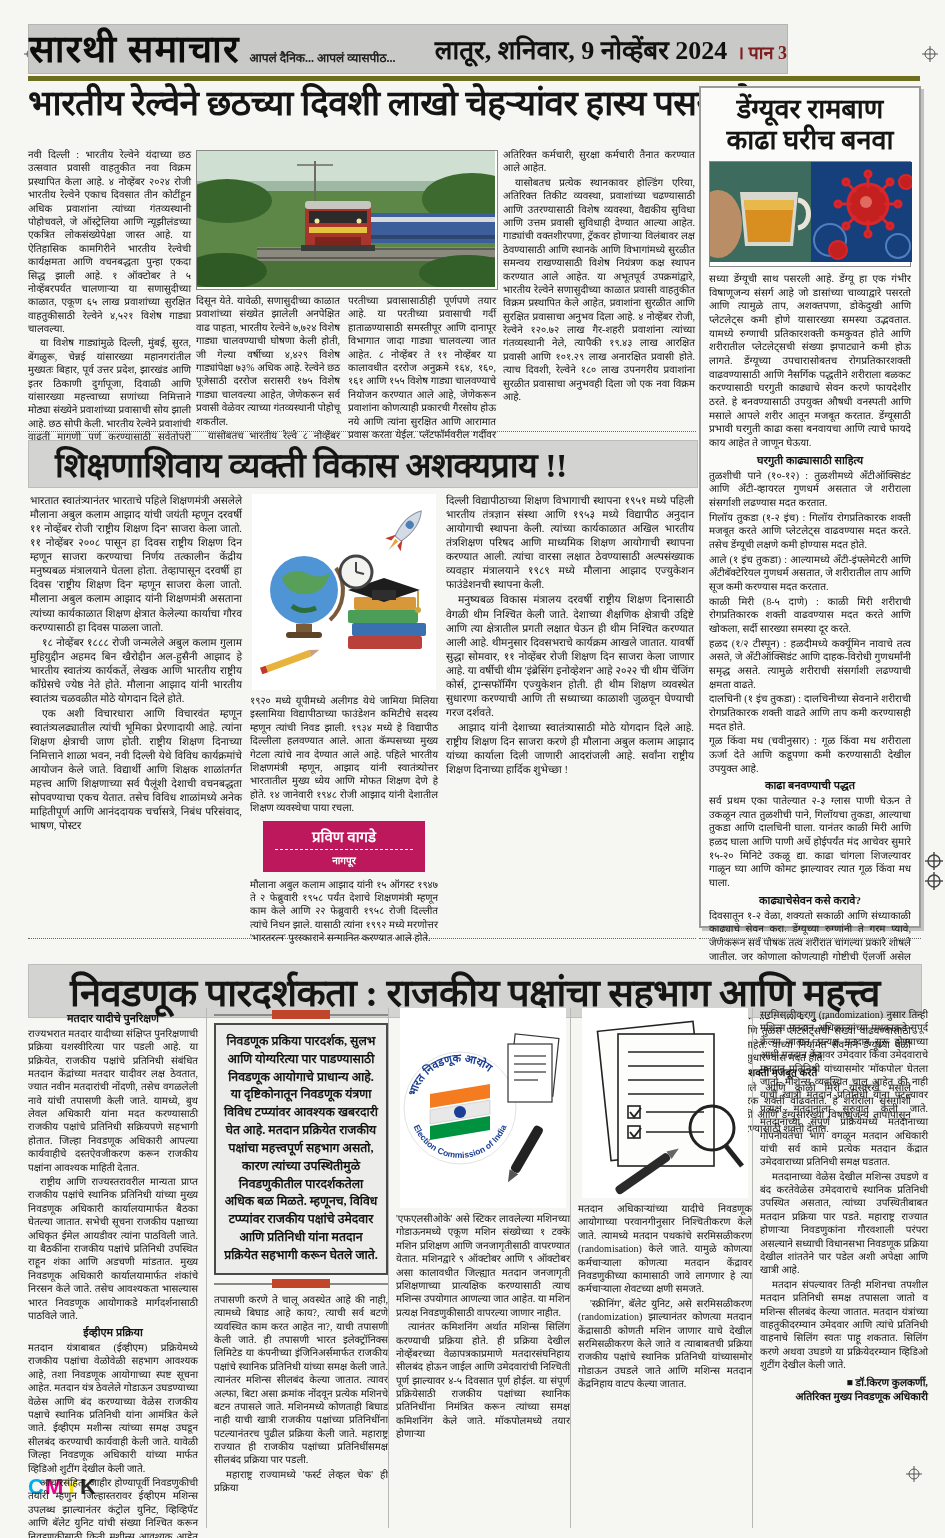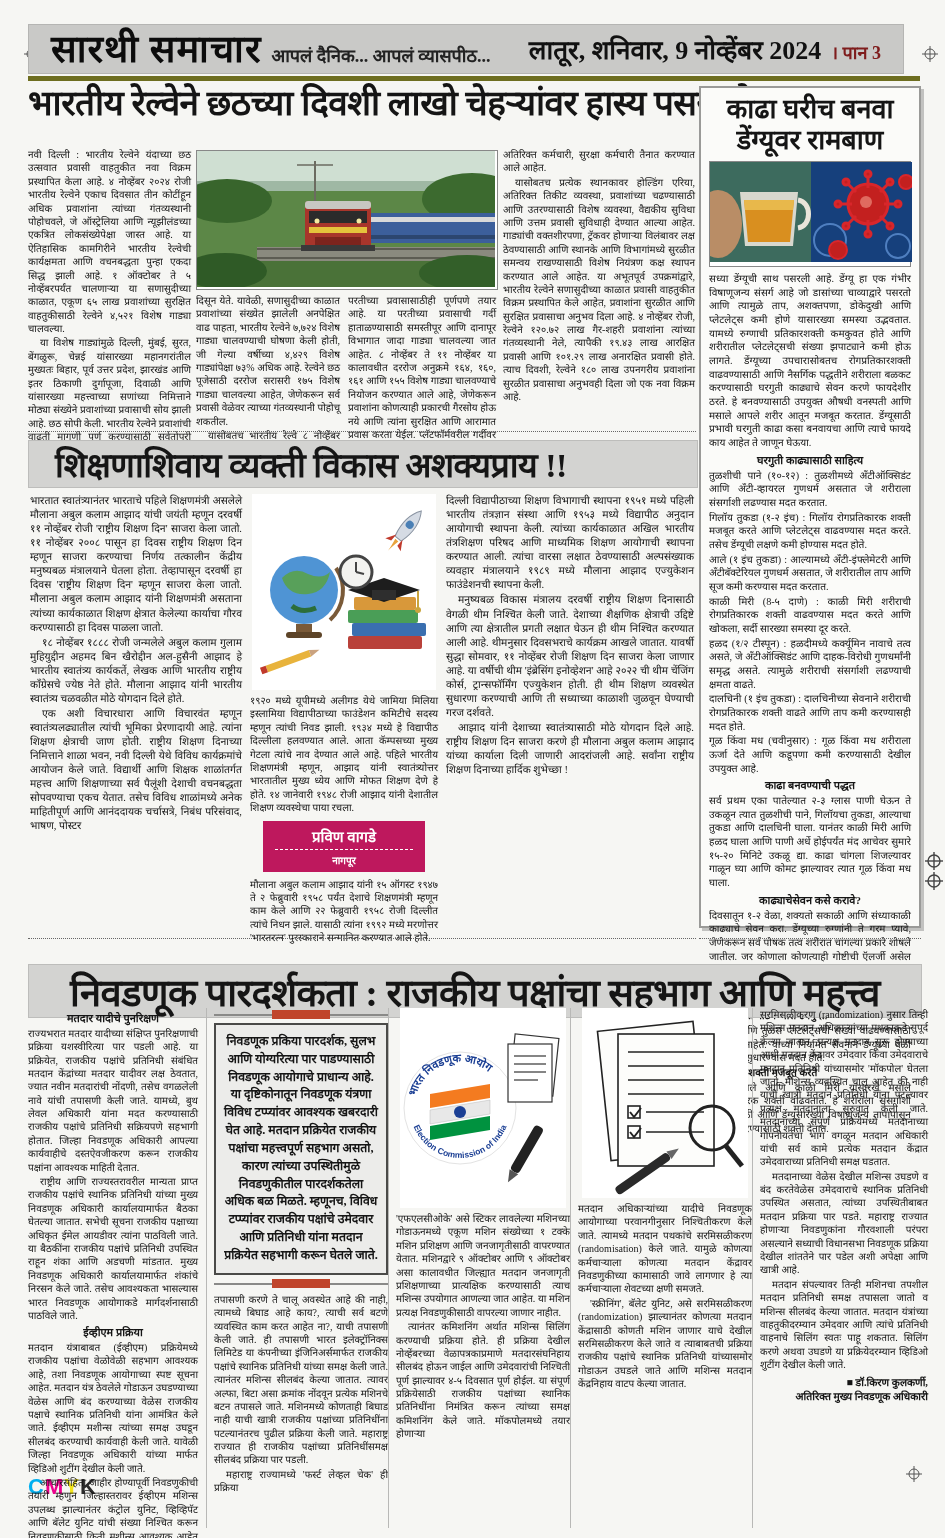--- a/index.html
+++ b/index.html
@@ -4,25 +4,25 @@
 <style>
   html,body{margin:0;padding:0;background:#dedede;}
   #paper{position:relative;width:945px;height:1538px;background:#f6f6f3;overflow:hidden;
          font-family:"Liberation Serif","DejaVu Serif",serif;color:#151515;}
   .abs{position:absolute;}
   
   .regmark svg{display:block;}
   .cmyk{font-family:"Liberation Sans","DejaVu Sans",sans-serif;font-weight:bold;letter-spacing:1px;}
   .cmyk .c{color:#00aeef}.cmyk .m{color:#ec008c}.cmyk .y{color:#f2e41d}.cmyk .k{color:#2b2b2b}
   
-  .masthead{left:28px;top:24px;width:876px;height:50px;background:#c9c9c7;border:1px solid #b5b5b3;
-            display:flex;align-items:center;justify-content:space-between;padding:0 22px;box-sizing:border-box;}
+  .masthead{left:28px;top:24px;width:760px;height:50px;background:#c9c9c7;border:1px solid #b5b5b3;
+            display:flex;align-items:center;justify-content:space-between;padding:0 0;box-sizing:border-box;}
   .mast-left{display:flex;align-items:baseline;gap:10px;}
   .mast-title{font-size:38px;font-weight:bold;letter-spacing:1px;color:#0c0c0c;line-height:1;}
-  .mast-tagline{font-size:18px;font-weight:bold;color:#222;}
+  .mast-tagline{font-size:12px;font-weight:bold;color:#222;}
   .mast-date{font-size:26px;font-weight:bold;color:#111;}
   .mast-page{font-size:18px;font-weight:bold;color:#7f1d1d;margin-left:10px;}
   .olive-rule{left:28px;top:76px;width:892px;height:5px;background:#6e6e20;}
   
   .btxt{font-size:10px;line-height:1.34;text-align:justify;}
   .btxt p{margin:0 0 1px 0;text-indent:12px;}
   .btxt p.noindent{text-indent:0;}
   .subhead{font-weight:bold;text-align:center;font-size:11px;margin:3px 0 1px 0;}
   .dotsep{border-top:1.5px dotted #666;}
   
@@ -160,22 +160,22 @@
     <p class="noindent">परतीच्या प्रवासासाठीही पूर्णपणे तयार आहे. या परतीच्या प्रवासाची गर्दी हाताळण्यासाठी समस्तीपूर आणि दानापूर विभागात जादा गाड्या चालवल्या जात आहेत. ८ नोव्हेंबर ते ११ नोव्हेंबर या कालावधीत दररोज अनुक्रमे १६४, १६०, १६१ आणि १५५ विशेष गाड्या चालवण्याचे नियोजन करण्यात आले आहे, जेणेकरून प्रवाशांना कोणत्याही प्रकारची गैरसोय होऊ नये आणि त्यांना सुरक्षित आणि आरामात प्रवास करता येईल. प्लॅटफॉर्मवरील गर्दीवर सुरक्षितपणे नियंत्रण ठेवण्यासाठी</p>
   </div>
   <div class="abs btxt a1-col" style="left:503px;width:192px;">
     <p class="noindent">अतिरिक्त कर्मचारी, सुरक्षा कर्मचारी तैनात करण्यात आले आहेत.</p>
     <p>यासोबतच प्रत्येक स्थानकावर होल्डिंग एरिया, अतिरिक्त तिकीट व्यवस्था, प्रवाशांच्या चढण्यासाठी आणि उतरण्यासाठी विशेष व्यवस्था, वैद्यकीय सुविधा आणि उत्तम प्रवासी सुविधाही देण्यात आल्या आहेत. गाड्यांची वक्तशीरपणा, ट्रॅकवर होणाऱ्या विलंबावर लक्ष ठेवण्यासाठी आणि स्थानके आणि विभागांमध्ये सुरळीत समन्वय राखण्यासाठी विशेष नियंत्रण कक्ष स्थापन करण्यात आले आहेत. या अभूतपूर्व उपक्रमांद्वारे, भारतीय रेल्वेने सणासुदीच्या काळात प्रवासी वाहतुकीत विक्रम प्रस्थापित केले आहेत, प्रवाशांना सुरळीत आणि सुरक्षित प्रवासाचा अनुभव दिला आहे. ४ नोव्हेंबर रोजी, रेल्वेने १२०.७२ लाख गैर-शहरी प्रवाशांना त्यांच्या गंतव्यस्थानी नेले, त्यापैकी १९.४३ लाख आरक्षित प्रवासी आणि १०१.२९ लाख अनारक्षित प्रवासी होते. त्याच दिवशी, रेल्वेने १८० लाख उपनगरीय प्रवाशांना सुरळीत प्रवासाचा अनुभवही दिला जो एक नवा विक्रम आहे.</p>
   </div>
   <div class="abs dotsep" style="left:28px;top:431px;width:668px;"></div>
 
   <div class="abs dengue">
     <div class="dengue-headline">
+      <div>डेंग्यूवर रामबाण</div>
       <div>काढा घरीच बनवा</div>
-      <div>डेंग्यूवर रामबाण</div>
     </div>
 
     <div class="photo-frame" style="margin:5px 0;">
       <svg width="202" height="100" viewBox="0 0 202 100">
         <rect width="101" height="100" fill="#3d6b5e"></rect>
         <rect x="101" width="101" height="100" fill="#16407c"></rect>
         <circle cx="120" cy="78" r="16" fill="none" stroke="#4f7fc0" stroke-width="2"></circle>
         <circle cx="188" cy="84" r="12" fill="none" stroke="#4f7fc0" stroke-width="2"></circle>
 
         <ellipse cx="8" cy="62" rx="24" ry="34" fill="#b98d66"></ellipse>

